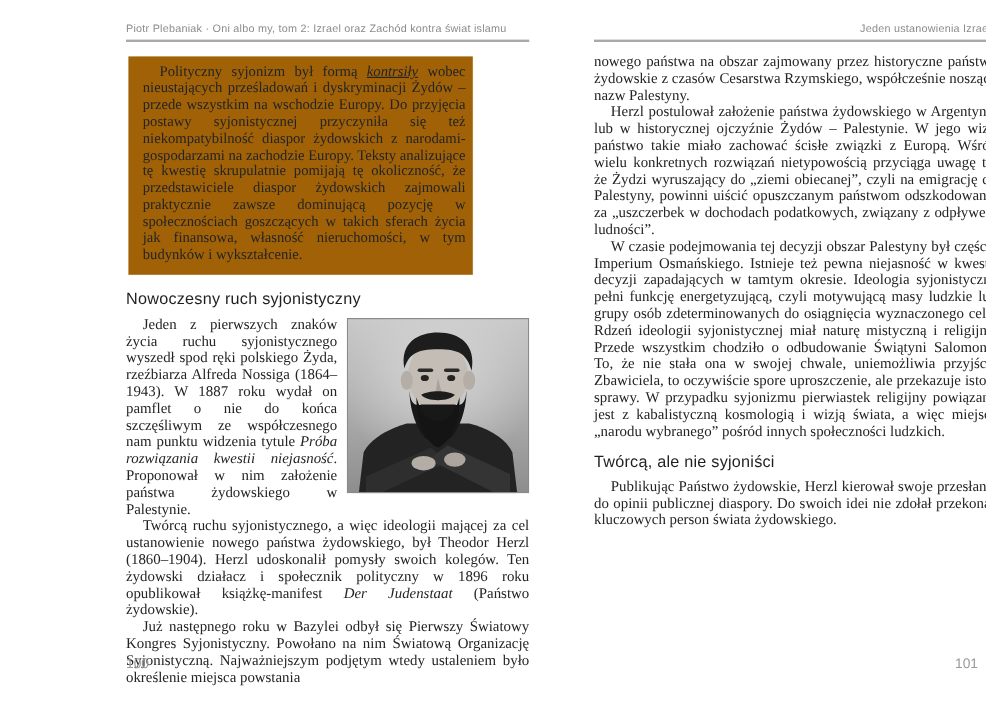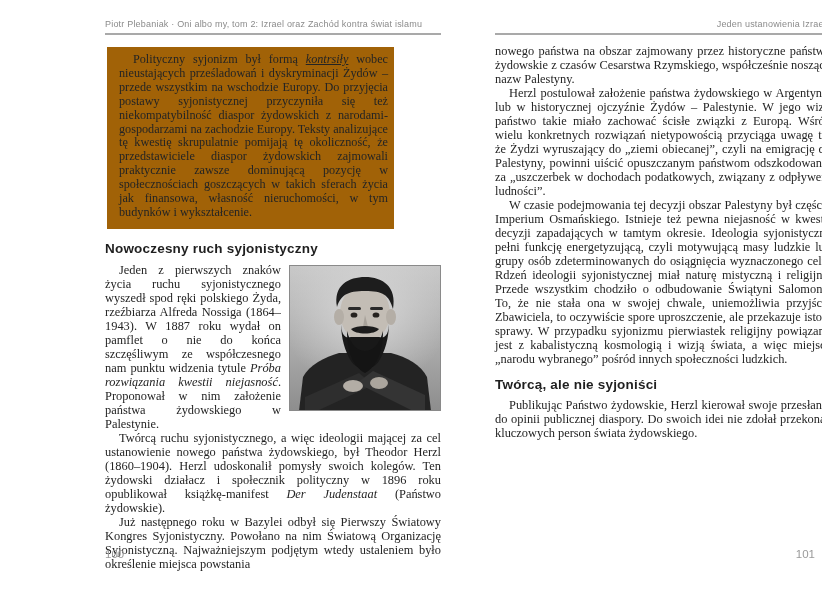--- a/index.html
+++ b/index.html
@@ -14,21 +14,21 @@
   .runhead.right{text-align:right;}
   .head-rule{position:absolute;top:33px;left:0;right:0;height:2px;background:#a9a9a9;}
   .content{position:absolute;top:44px;left:0;right:0;
            font-size:12.4px;line-height:14px;text-align:justify;}
   p{margin:0;}
   p.ind{text-indent:14px;}
   .intro-box{background:#a16207;width:269px;padding:6px 6px 9px 12px;margin:3px 0 0 2px;
              font-size:12.2px;line-height:13.9px;}
   i.u{text-decoration:underline;}
   h2.sect{font-family:"Liberation Sans","DejaVu Sans",sans-serif;
-          font-size:13.5px;font-weight:bold;color:#1f1f1f;letter-spacing:.2px;
+          font-size:13.5px;font-weight:normal;color:#1f1f1f;letter-spacing:.2px;
           margin:0;text-align:left;}
   #heading-left{margin:13px 0 7px 0;}
   #heading-right{margin:12px 0 6px 0;}
   .photo{float:right;width:152px;height:146px;margin:2px 0 4px 8px;display:block;}
   .clearfix::after{content:"";display:block;clear:both;}
   .pageno{position:absolute;top:548px;left:0;right:16px;
           font-family:"Liberation Sans","DejaVu Sans",sans-serif;
           font-size:11.5px;color:#9a9a9a;}
   .pageno.right{text-align:right;}
 </style>

